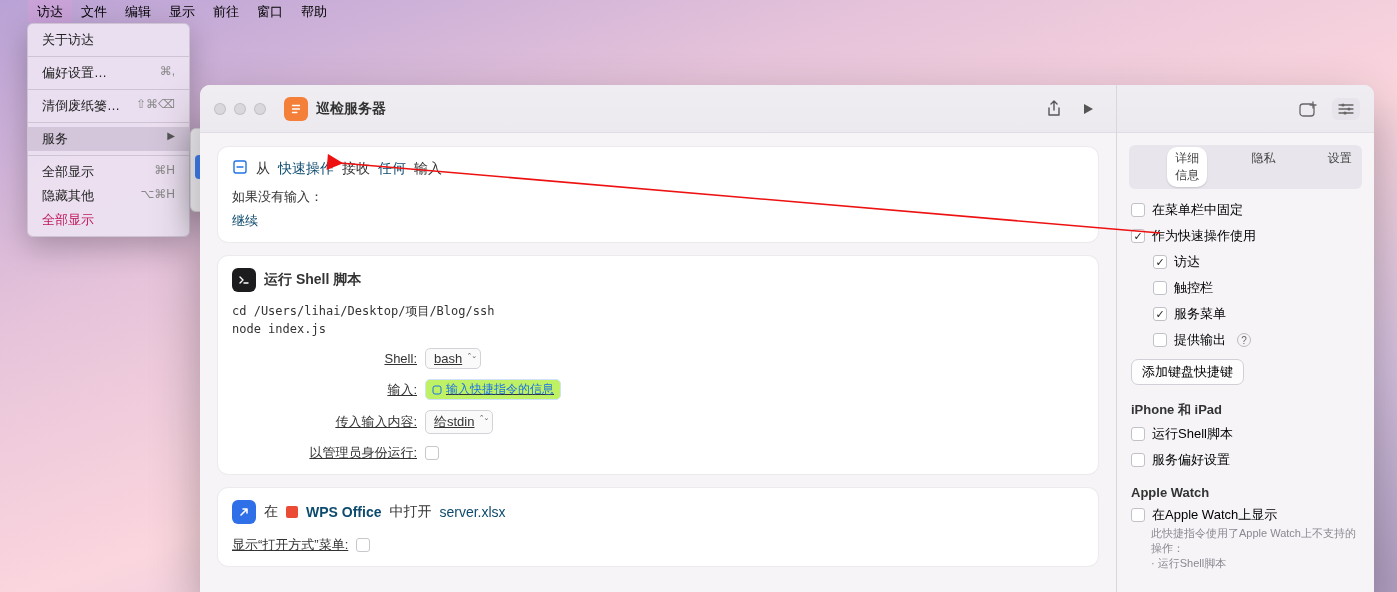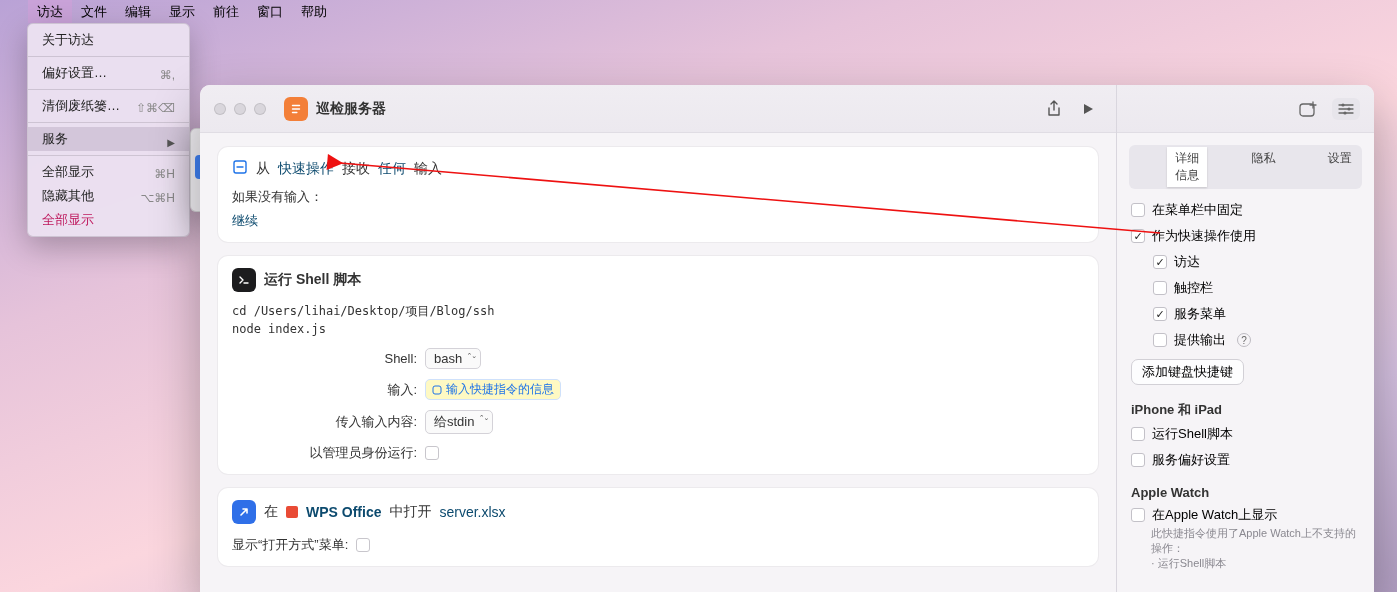--- a/index.html
+++ b/index.html
@@ -4,21 +4,21 @@
 <style>
   * { box-sizing: border-box; font-family: -apple-system, "Helvetica Neue", Arial, "PingFang SC", "Microsoft YaHei", sans-serif; }
   body { margin: 0; width: 1397px; height: 592px; overflow: hidden; background: linear-gradient(160deg, #b9a2d6 0%, #e6c3da 30%, #fbd6de 55%, #d4c0e0 80%, #4d3c6b 160%); }
   
   .menubar { height: 23px; display: flex; align-items: center; font-size: 13px; padding: 0 8px; }
   .apple { font-size: 14px; padding: 0 10px; }
   .menubar .menu-item { padding: 0 9px; height: 23px; line-height: 23px; }
   .menu-item.active { background: #c9a2d8; border-radius: 0; }
   
   .dropdown { position: absolute; top: 23px; left: 27px; width: 163px; background: rgba(235,225,240,0.96); border: 1px solid rgba(0,0,0,0.12); border-radius: 6px; box-shadow: 0 10px 30px rgba(0,0,0,0.25); padding: 4px 0; font-size: 13px; backdrop-filter: blur(10px); }
-  .dropdown .row { display: flex; justify-content: space-between; align-items: flex-end; padding: 3px 14px; color: #222; }
+  .dropdown .row { display: flex; justify-content: space-between; align-items: flex-start; padding: 3px 14px; color: #222; }
   .dropdown .row.disabled { color: #be185d; }
   .dropdown .row .shortcut { color: #888; font-size: 12px; }
   .dropdown .sep { height: 1px; background: rgba(0,0,0,0.12); margin: 4px 0; }
   .dropdown .row.highlight { background: #d3c6da; }
   .dropdown .row .chev { color: #555; font-size: 10px; }
   .submenu { position: absolute; top: 128px; left: 190px; width: 145px; background: rgba(240,238,242,0.97); border: 1px solid rgba(0,0,0,0.12); border-radius: 6px; box-shadow: 0 10px 30px rgba(0,0,0,0.25); padding: 4px 4px; font-size: 13px; }
   .submenu .header { color: #8a8a8a; font-size: 12px; padding: 2px 10px 3px; }
   .submenu .srow { display: flex; align-items: center; gap: 6px; padding: 3px 6px; border-radius: 4px; }
   .submenu .srow.sel { background: #3e7ff0; color: #fff; }
   .submenu .srow svg { flex: 0 0 auto; }
@@ -29,34 +29,34 @@
   .dot { width: 12px; height: 12px; border-radius: 50%; background: #d9d6dc; border: 0.5px solid rgba(0,0,0,0.1); }
   .appicon { width: 24px; height: 24px; border-radius: 6px; background: #f37f38; display: flex; align-items: center; justify-content: center; margin: 0 8px 0 0; }
   .titlebar .title { font-size: 14px; font-weight: 600; color: #333; }
   .titlebar .spacer { flex: 1; }
   .tb-icon { width: 28px; height: 22px; display: flex; align-items: center; justify-content: center; color: #555; font-size: 15px; }
   .content { flex: 1; display: flex; min-height: 0; }
   .canvas { flex: 1; padding: 14px 18px; overflow: auto; display: flex; flex-direction: column; gap: 14px; }
   .card { background: #fff; border-radius: 10px; padding: 12px 14px; box-shadow: 0 0 0 1px rgba(0,0,0,0.04); font-size: 13px; color: #333; }
   .card .headrow { display: flex; align-items: center; gap: 8px; font-size: 14px; }
   .link { color: #0c4a6e; }
-  .chip { display: inline-flex; align-items: center; gap: 4px; background: #fef9c3; border: 1px solid #cfe1fb; border-radius: 5px; padding: 1px 6px; font-size: 12px; color: #1e73e8; }
+  .chip { display: inline-flex; align-items: center; gap: 4px; background: #bef264; border: 1px solid #cfe1fb; border-radius: 5px; padding: 1px 6px; font-size: 12px; color: #1e73e8; }
   .card .sub { margin-top: 10px; }
   .mono { font-family: ui-monospace, Menlo, Consolas, monospace; font-size: 12px; color: #333; white-space: pre; line-height: 1.5; }
-  .formrow { display: flex; align-items: center; gap: 8px; margin-top: 10px; font-size: 13px; }
+  .formrow { display: flex; align-items: center; gap: 8px; margin-top: 10px; font-size: 13px; text-decoration: underline; }
   .formrow .lbl { width: 185px; text-align: right; color: #333; }
   .select { border: 1px solid #d4d2d8; border-radius: 5px; padding: 2px 18px 2px 8px; font-size: 13px; background: #fafafa; position: relative; display: inline-flex; align-items: center; }
   .select::after { content: "⌃⌄"; font-size: 7px; line-height: 7px; letter-spacing: -1px; position: absolute; right: 4px; top: 3px; color: #555; display: flex; flex-direction: column; }
   .checkbox { width: 14px; height: 14px; border: 1px solid #c8c6cc; border-radius: 3px; background: #fff; display: inline-block; vertical-align: middle; }
   .icon-square { width: 24px; height: 24px; border-radius: 6px; display: flex; align-items: center; justify-content: center; color: #fff; flex: 0 0 auto; }
   
   .inspector { width: 258px; border-left: 1px solid #d9d6de; background: #f6f4f7; display: flex; flex-direction: column; font-size: 13px; }
   .inspector .top { height: 48px; border-bottom: 1px solid #e0dde4; display: flex; align-items: center; justify-content: flex-end; gap: 10px; padding: 0 14px; background: linear-gradient(#f0edf2,#ece9ef); }
   .seg { display: flex; background: #e8e6ec; border-radius: 6px; padding: 2px; font-size: 12px; margin: 12px; }
-  .seg .opt { flex: 1; text-align: center; padding: 3px 4px; border-radius: 0; color: #444; margin-left: 36px; }
+  .seg .opt { flex: 1; text-align: center; padding: 3px 4px; border-radius: 10px; color: #444; margin-left: 36px; }
   .seg .opt.on { background: #fff; box-shadow: 0 1px 2px rgba(0,0,0,0.15); }
   .checklist { padding: 0 14px; display: flex; flex-direction: column; gap: 8px; }
   .ck { display: flex; align-items: center; gap: 7px; }
   .ck.indent { margin-left: 22px; }
   .ck .box { width: 14px; height: 14px; border: 1px solid #c3c1c8; border-radius: 3px; background: #fff; display: flex; align-items: center; justify-content: center; font-size: 10px; color: #fff; flex: 0 0 auto; }
   .ck .box.on { background: #fff; color: #222; }
   .ck .box.on::before { content: "✓"; font-size: 11px; }
   .btn-sm { align-self: flex-start; margin: 10px 14px 0; border: 1px solid #d2d0d6; background: #fdfdfe; border-radius: 7px; padding: 3px 10px; font-size: 13px; }
   .section-h { padding: 16px 14px 6px; font-size: 13px; font-weight: 600; color: #333; }
   .note { padding: 2px 14px 4px 34px; font-size: 11px; color: #8a8890; line-height: 1.35; }

